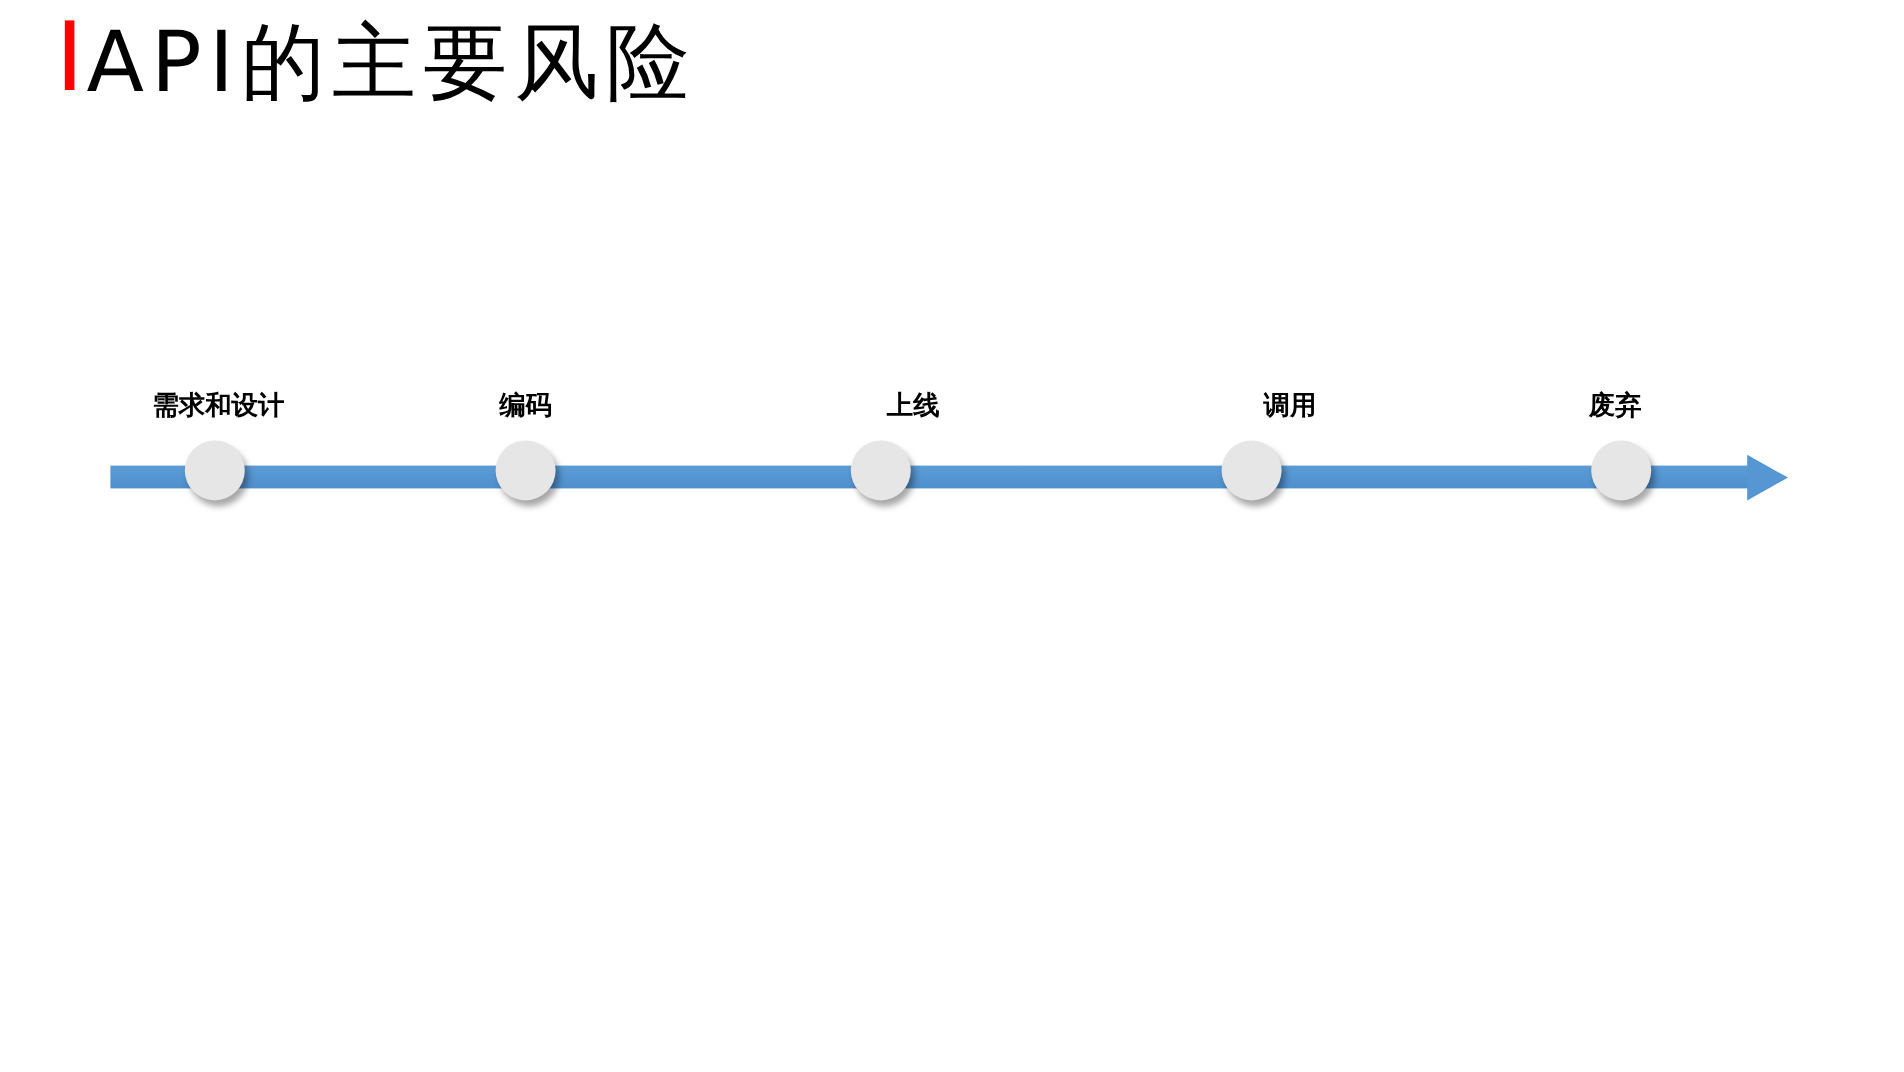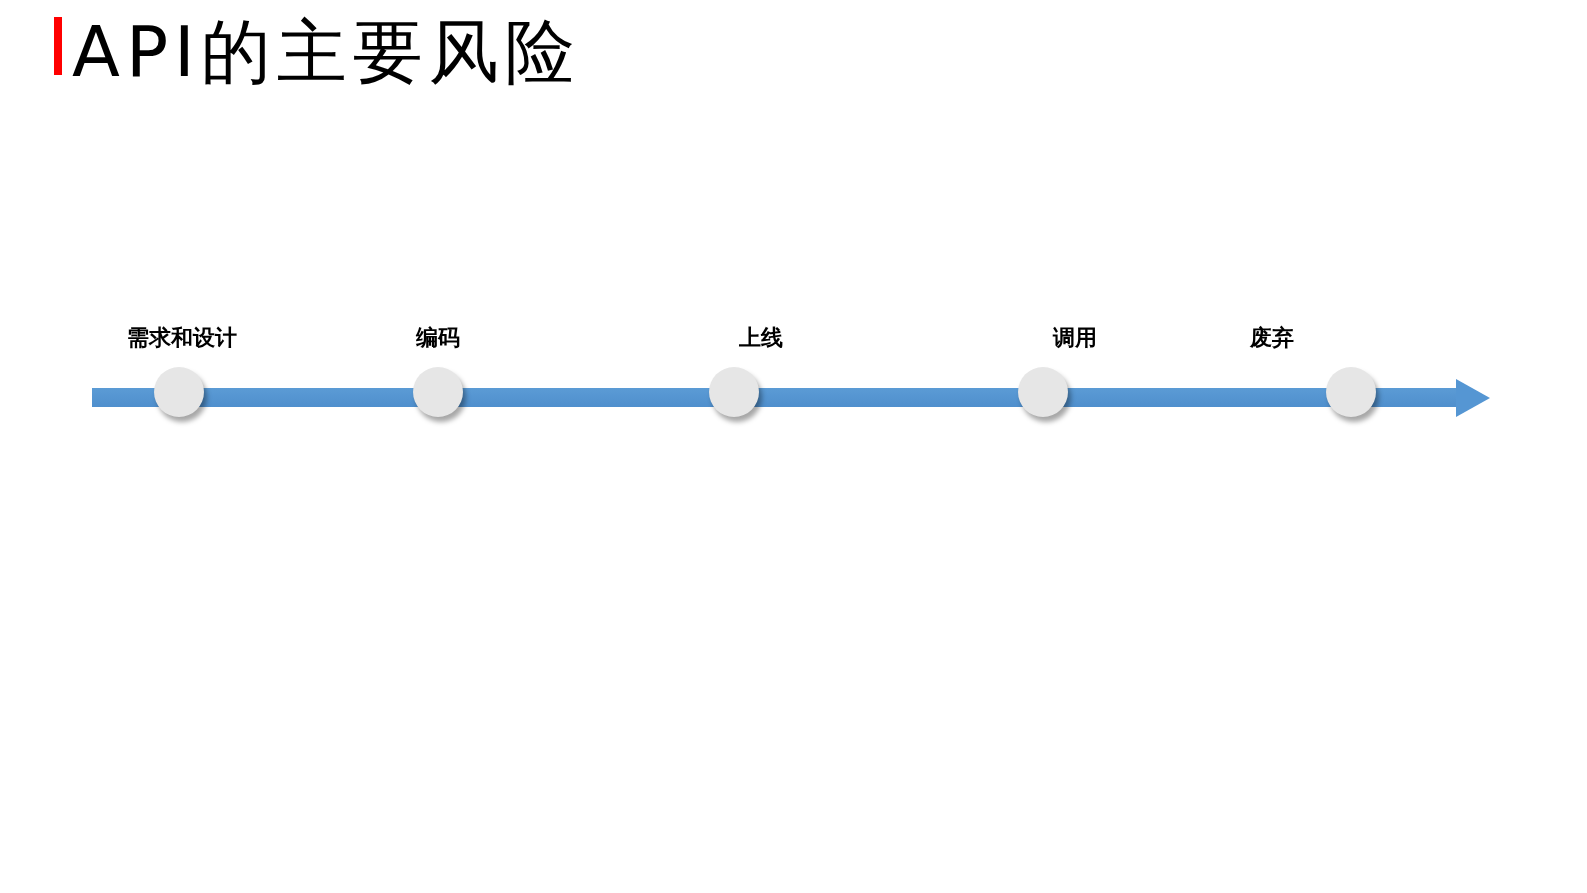--- a/index.html
+++ b/index.html
@@ -34,15 +34,15 @@
 
   <div class="label" style="left:438px;">编码</div>
   <div class="node" style="left:413px;"></div>
 
   <div class="label" style="left:761px;">上线</div>
   <div class="node" style="left:709px;"></div>
 
   <div class="label" style="left:1043px;margin-left:32px;">调用</div>
   <div class="node" style="left:1018px;"></div>
 
-  <div class="label" style="left:1272px;">废弃</div>
+  <div class="label" style="left:1346px;">废弃</div>
   <div class="node" style="left:1326px;"></div>
 </div>
 
 </body></html>

